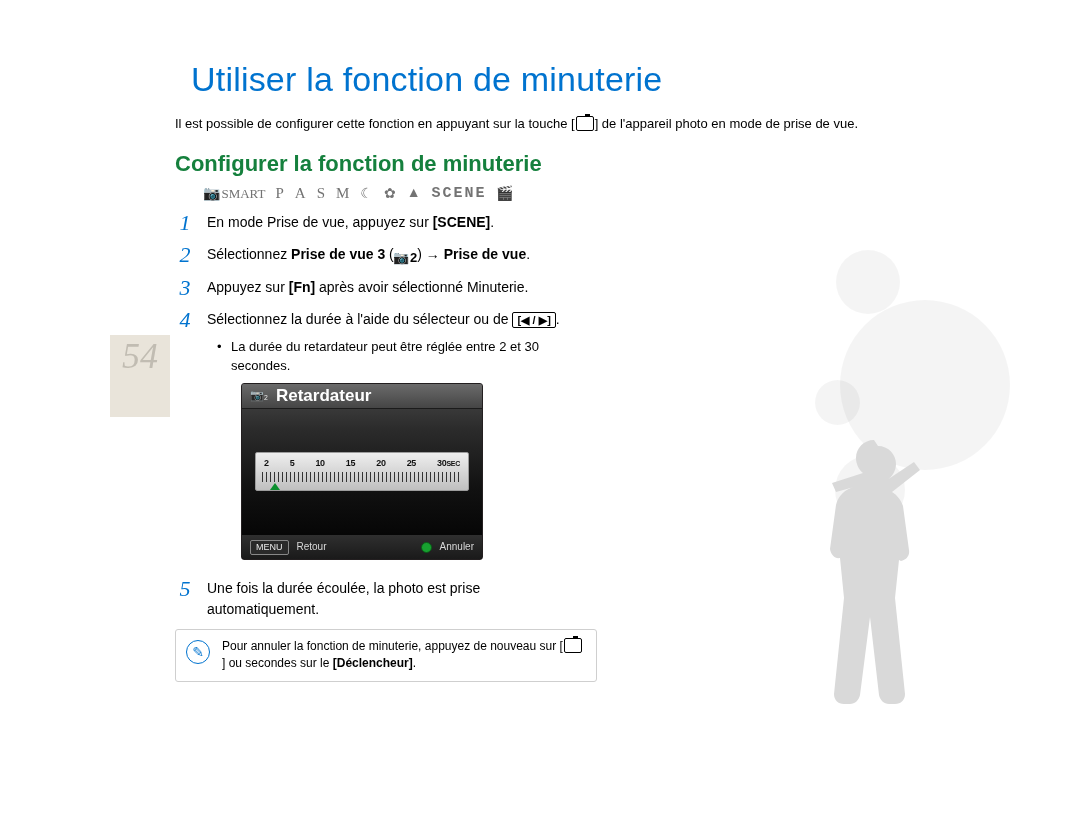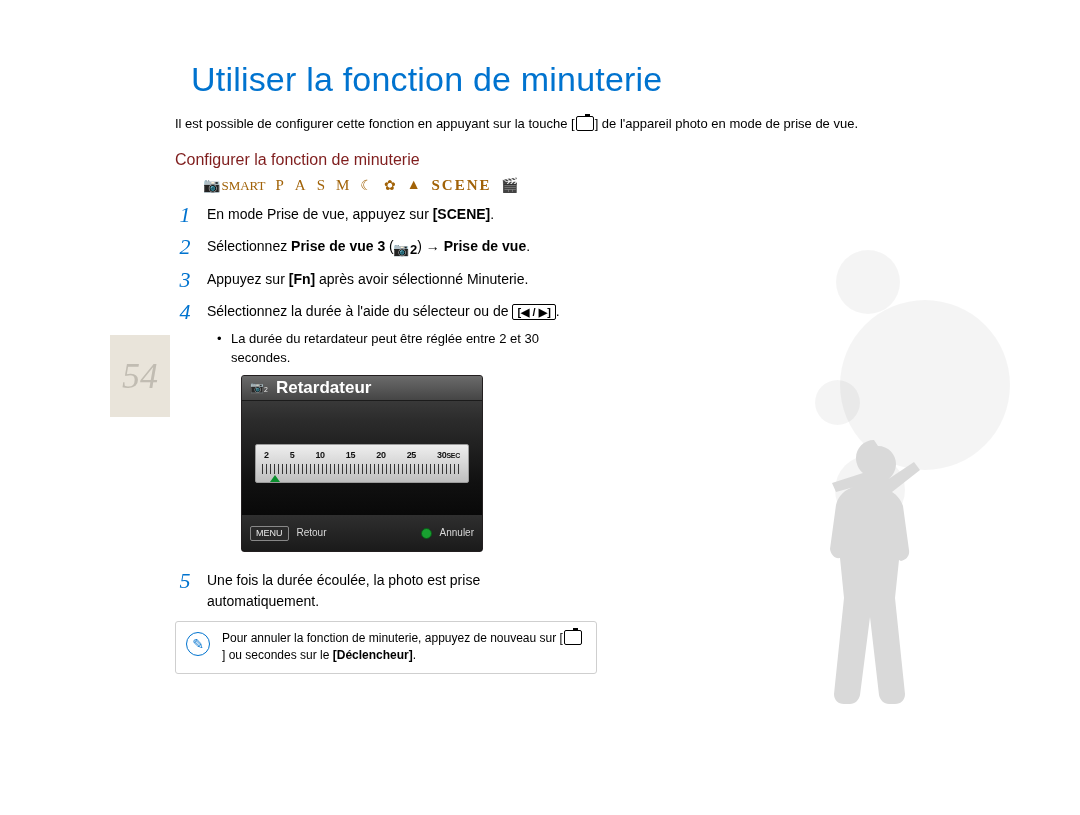--- a/index.html
+++ b/index.html
@@ -1,26 +1,26 @@
 <!DOCTYPE html>
 <html><head>
 <meta charset="utf-8">
 <style>
   html,body{margin:0;padding:0;width:1080px;height:815px;font-family:Arial,Helvetica,sans-serif;background:#fff;color:#000}
   .page{position:relative;width:1080px;height:815px;overflow:hidden}
-  .page-tab{position:absolute;left:110px;top:335px;width:60px;height:82px;background:#e9e4da;display:flex;align-items:center;justify-content:center}
+  .page-tab{position:absolute;left:110px;top:335px;width:60px;height:82px;background:#e9e4da;display:flex;justify-content:center}
   .page-tab span{font-family:Georgia,'Times New Roman',serif;font-style:italic;font-size:36px;color:#c1bcb2}
   .content{position:absolute;left:175px;top:60px;width:740px}
   h1{margin:0 0 10px 16px;font-size:34px;font-weight:400;color:#0073cf;letter-spacing:.2px}
   .intro{font-size:13px;color:#000;margin:16px 0 18px 0;line-height:1.35}
-  h2{margin:0 0 8px 0;font-size:16px;font-weight:400;color:#7f1d1d}
-  .mode-row{margin:4px 0 10px 28px;display:flex;gap:10px;align-items:center;color:#a16207;font-family:Georgia,'Times New Roman',serif;font-size:15px;letter-spacing:1px}
+  h2{margin:0 0 8px 0;font-size:22px;font-weight:700;color:#15803d}
+  .mode-row{margin:4px 0 10px 28px;display:flex;gap:10px;align-items:center;color:#737373;font-family:Georgia,'Times New Roman',serif;font-size:15px;letter-spacing:1px}
   .mode-row .smart{font-size:13px;letter-spacing:0}
   .mode-row .glyph{font-size:14px}
-  .mode-row .scene{font-family:Liberation Serif, serif;font-weight:700;letter-spacing:2px}
+  .mode-row .scene{font-family:Liberation Mono, monospace;font-weight:700;letter-spacing:2px}
   ol.steps{list-style:none;padding:0;margin:0;width:410px}
   ol.steps>li{display:flex;gap:12px;margin-bottom:10px;font-size:14px;line-height:1.45}
   .stepnum{font-family:Georgia,'Times New Roman',serif;font-style:italic;font-size:22px;color:#0073cf;min-width:20px;text-align:center;line-height:1}
   .stepbody{flex:1}
   .stepbody b{font-weight:700}
   ul.sub{list-style:none;padding:0;margin:8px 0 8px 10px}
   ul.sub li{font-size:13px;line-height:1.45;position:relative;padding-left:14px}
   ul.sub li:before{content:"•";position:absolute;left:0;top:0}
   .inline-icon{display:inline-flex;align-items:center;justify-content:center;vertical-align:-3px}
   .timer-btn-icon{width:16px;height:13px;border:1px solid #000;border-radius:2px;position:relative;margin:0 1px}
@@ -30,21 +30,21 @@
   .lcd{width:240px;height:175px;margin:6px 0 8px 34px;border:1px solid #231f20;border-radius:3px;background:linear-gradient(#4a4a4a,#2c2c2c 25%,#111 60%,#000);color:#fff;font-size:11px;overflow:hidden;position:relative}
   .lcd-header{height:24px;background:linear-gradient(#6b6b6b,#454545);display:flex;align-items:center;padding:0 8px;gap:8px;border-bottom:1px solid #1b1b1b}
   .lcd-header .cicon{font-size:11px;opacity:.85}
   .lcd-header .title{font-weight:700;font-size:17px;color:#fff}
   .lcd-body{position:absolute;top:24px;left:0;right:0;bottom:24px;display:flex;align-items:center;justify-content:center}
   .dial{width:200px;border:1px solid #9c9c9c;border-radius:2px;padding:4px 6px 8px;background:linear-gradient(#eee,#bfbfbf)}
   .dial-nums{display:flex;justify-content:space-between;font-size:9px;font-weight:700;color:#111;padding:0 2px 1px;letter-spacing:-.3px}
   .dial-unit{font-size:7px;font-weight:700;color:#111}
   .dial-track{height:10px;background:repeating-linear-gradient(90deg,#333 0 1px,transparent 1px 4px);position:relative;margin-top:1px}
   .dial-track:after{content:"";position:absolute;left:8px;bottom:-8px;width:0;height:0;border-left:5px solid transparent;border-right:5px solid transparent;border-bottom:7px solid #0b8f2e}
-  .lcd-footer{position:absolute;left:0;right:0;bottom:0;height:36px;background:linear-gradient(#2f2f2f,#1a1a1a);display:flex;align-items:center;padding:0 8px;gap:8px;font-size:10px;color:#d8d8d8}
+  .lcd-footer{position:absolute;left:0;right:0;bottom:0;height:24px;background:linear-gradient(#2f2f2f,#1a1a1a);display:flex;align-items:center;padding:0 8px;gap:8px;font-size:10px;color:#d8d8d8}
   .btnchip{display:inline-block;padding:0 5px;border:1px solid #888;border-radius:2px;background:#2a2a2a;font-size:9px;color:#eaeaea}
   .greendot{width:9px;height:9px;border-radius:50%;background:#18a030;border:1px solid #0a5a18;margin-left:auto}
   .notebox{width:400px;margin:8px 0 0 0;border:1px solid #cfcfcf;border-radius:3px;display:flex;gap:12px;padding:8px 10px;font-size:12px;line-height:1.45}
   .notebox .nicon{width:22px;height:22px;border:1px solid #0073cf;border-radius:50%;display:flex;align-items:center;justify-content:center;color:#0073cf;font-size:14px;flex:0 0 22px;margin-top:2px}
   .deco{position:absolute;right:60px;top:240px;width:340px;height:500px}
   .deco .circ{position:absolute;border-radius:50%;background:rgba(0,0,0,.045)}
   .deco .c1{width:64px;height:64px;right:120px;top:10px}
   .deco .c2{width:170px;height:170px;right:10px;top:60px}
   .deco .c3{width:45px;height:45px;right:160px;top:140px}
   .deco .c4{width:70px;height:70px;right:115px;top:215px}

